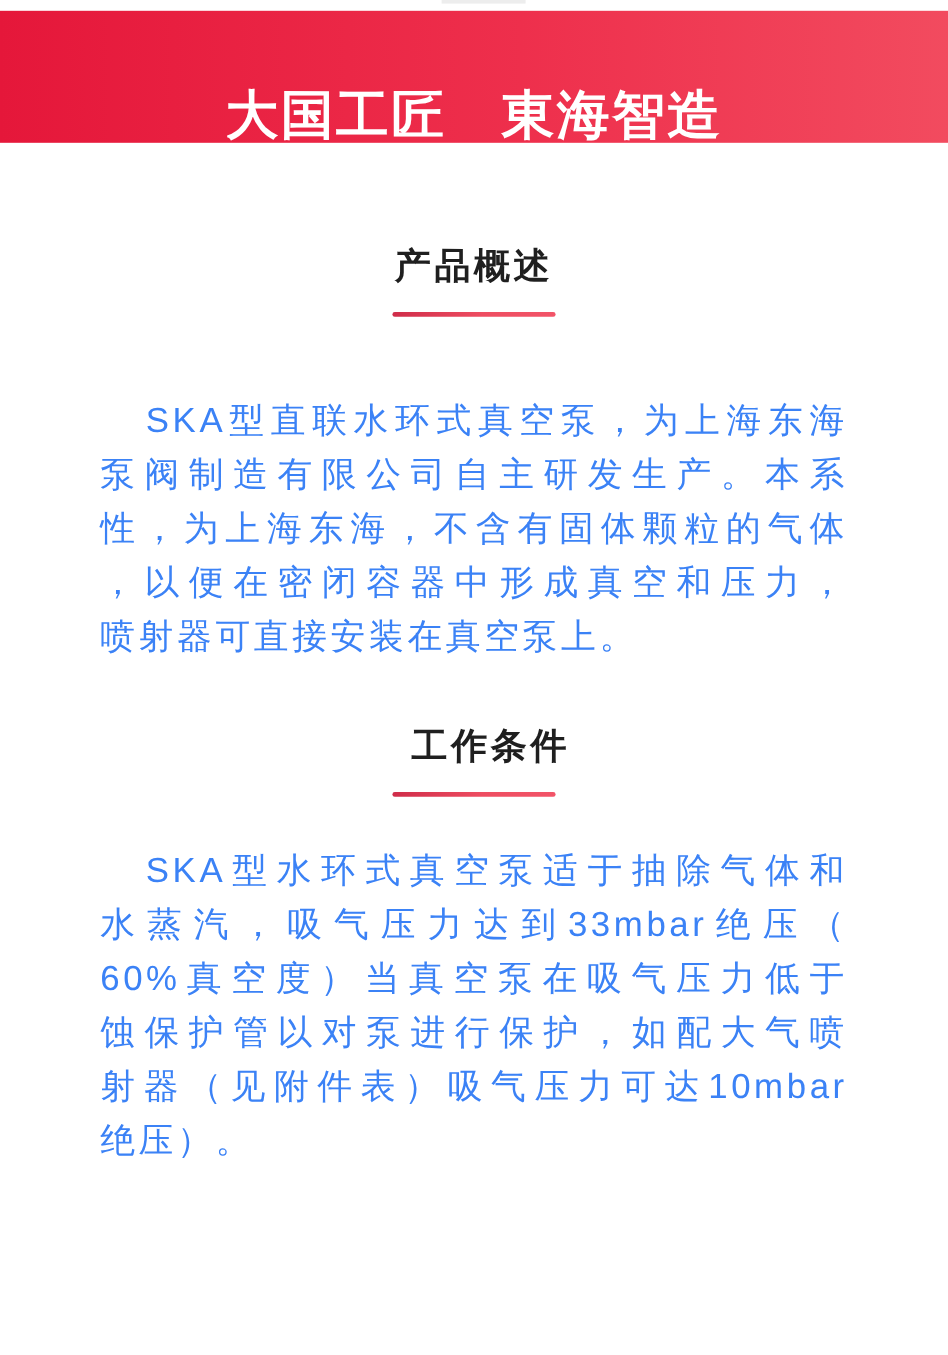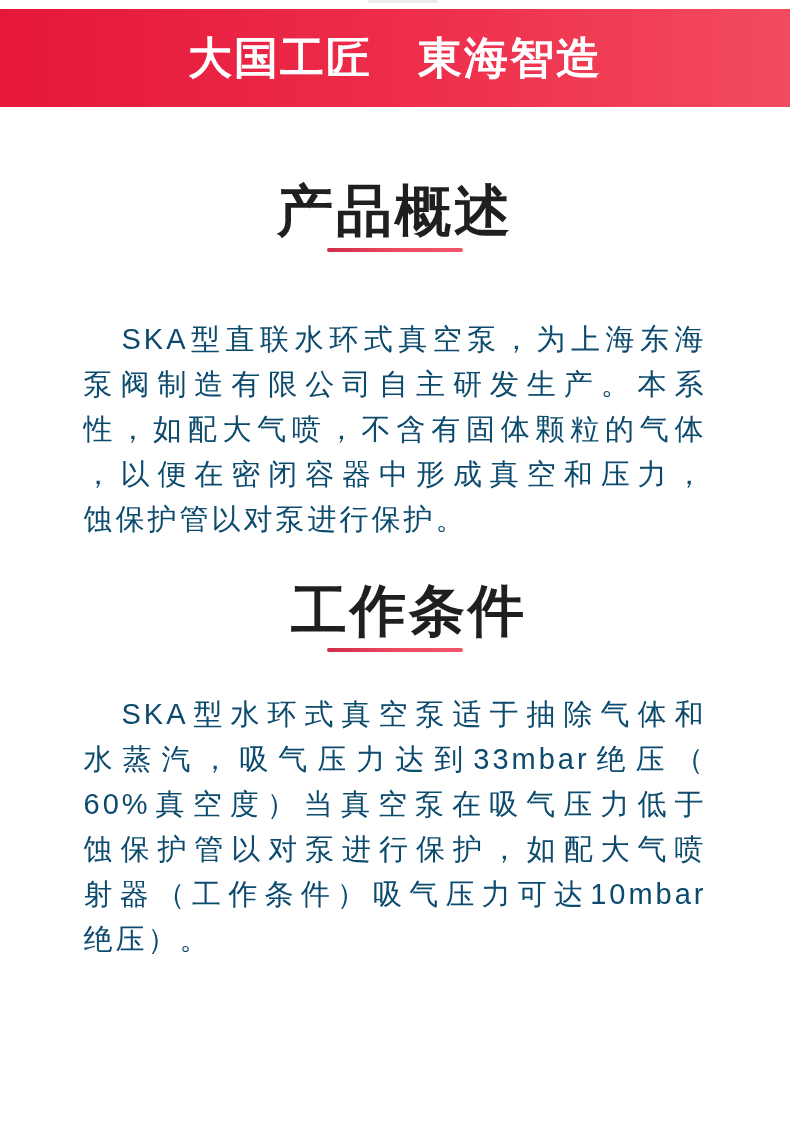--- a/index.html
+++ b/index.html
@@ -18,56 +18,56 @@
   .top-notch {
     position: absolute;
     top: 0;
     left: 368px;
     width: 70px;
     height: 3px;
     background: #ededed;
   }
   .banner {
     margin-top: 9px;
-    height: 98px;
+    height: 110px;
     background: linear-gradient(90deg, #e5173a 0%, #ee2f4c 55%, #f24b5f 100%);
     display: flex;
-    align-items: center;
+    align-items: flex-end;
     justify-content: center;
   }
   .banner-title {
     color: #ffffff;
     font-size: 44px;
     font-weight: 700;
     letter-spacing: 2px;
     line-height: 1;
     white-space: pre;
   }
   .section-heading {
     margin: 0 auto;
     text-align: center;
     color: #1f1f1f;
-    font-size: 56px;
+    font-size: 30px;
     font-weight: 700;
     letter-spacing: 3px;
     line-height: 47px;
   }
   .heading-underline {
     width: 136px;
     height: 4px;
     margin: 14px auto 0 auto;
     border-radius: 2px;
     background: linear-gradient(90deg, #cf2c49 0%, #ee4d61 55%, #f25468 100%);
   }
   .section-1 .section-heading { margin-top: 80px; }
   .section-2 .section-heading { margin-top: 45px; margin-left: 28px; }
   .para {
     width: 623px;
     margin: 0 auto;
-    color: #0c4a6e;
+    color: #3b82f6;
   }
   .para-1 { margin-top: 65px; }
   .para-2 { margin-top: 40px; }
   .line {
     font-size: 29px;
     line-height: 45px;
     letter-spacing: 3px;
     text-align: justify;
     text-align-last: justify;
     text-justify: inter-character;
@@ -89,32 +89,32 @@
   <div class="banner">
     <div class="banner-title">大国工匠　東海智造</div>
   </div>
 
   <div class="section section-1">
     <div class="section-heading">产品概述</div>
     <div class="heading-underline"></div>
     <div class="para para-1">
         <div class="line first">SKA型直联水环式真空泵，为上海东海</div>
         <div class="line">泵阀制造有限公司自主研发生产。本系</div>
-        <div class="line">性，如配大气喷，不含有固体颗粒的气体</div>
+        <div class="line">性，为上海东海，不含有固体颗粒的气体</div>
         <div class="line">，以便在密闭容器中形成真空和压力，</div>
-        <div class="line last">蚀保护管以对泵进行保护。</div>
+        <div class="line last">喷射器可直接安装在真空泵上。</div>
       </div>
   </div>
 
   <div class="section section-2">
     <div class="section-heading">工作条件</div>
     <div class="heading-underline"></div>
     <div class="para para-2">
         <div class="line first">SKA型水环式真空泵适于抽除气体和</div>
         <div class="line">水蒸汽，吸气压力达到33mbar绝压（</div>
         <div class="line">60%真空度）当真空泵在吸气压力低于</div>
         <div class="line">蚀保护管以对泵进行保护，如配大气喷</div>
-        <div class="line">射器（工作条件）吸气压力可达10mbar</div>
+        <div class="line">射器（见附件表）吸气压力可达10mbar</div>
         <div class="line last">绝压）。</div>
       </div>
   </div>
 
 </div>
 
 </body></html>

